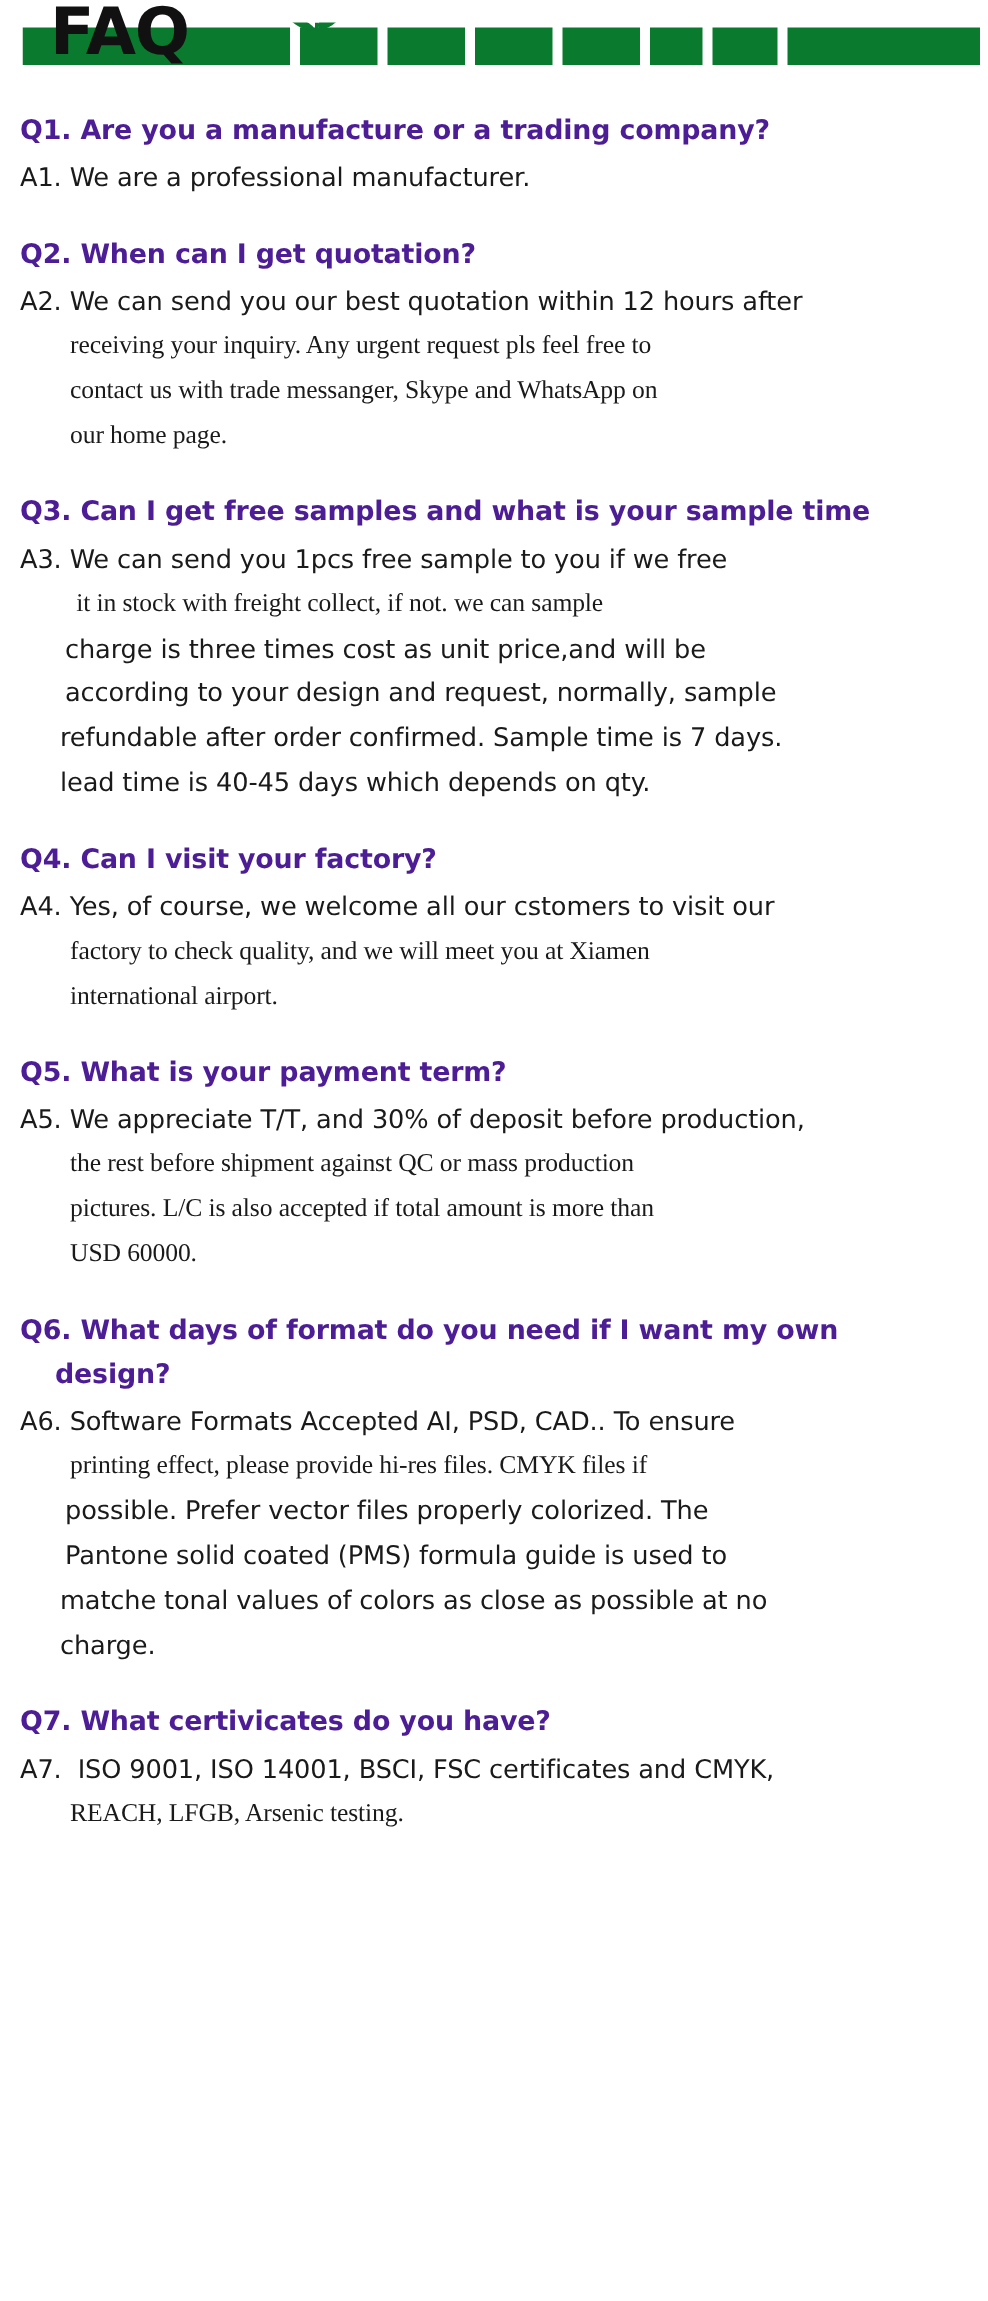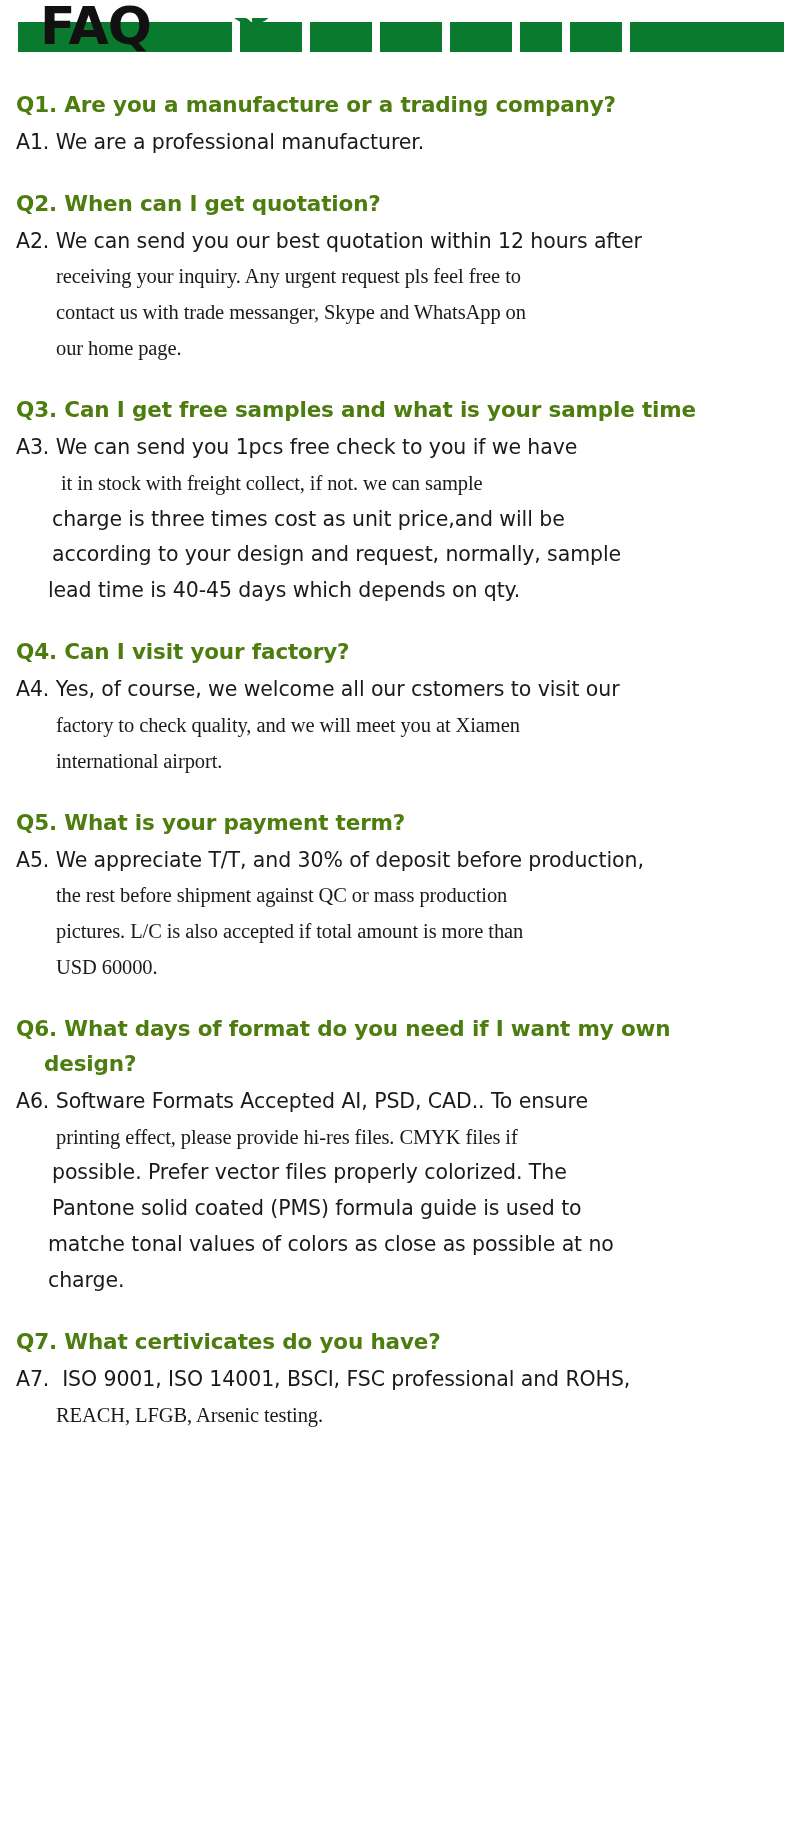--- a/index.html
+++ b/index.html
@@ -52,21 +52,21 @@
   
   .qa-list {
     padding: 0 10px 0 8px;
   }
   .qa {
     margin: 0 0 26px 0;
   }
   .q {
     font-size: 21.5px;
     font-weight: 700;
-    color: #4d7c0f;
+    color: #4c1d95;
     line-height: 1.62;
     margin: 0 0 2px 0;
     letter-spacing: -0.15px;
   }
   .q .cont {
     display: block;
     padding-left: 28px;
   }
   .a {
     font-size: 20.5px;
@@ -130,24 +130,25 @@
         <span class="line ind1">our home page.</span>
       </div>
     </div>
 
     <div class="qa">
       <div class="q">
         <span>Q3.</span>
         <span>Can I get free samples and what is your sample time</span>
       </div>
       <div class="a">
-        <span class="line"><span>A3.</span> <span>We can send you 1pcs free check to you if we have</span></span>
+        <span class="line"><span>A3.</span> <span>We can send you 1pcs free sample to you if we free</span></span>
         <span class="line ind1"> it in stock with freight collect, if not. we can sample</span>
         <span class="line ind2">charge is three times cost as unit price,and will be</span>
         <span class="line ind2">according to your design and request, normally, sample</span>
+        <span class="line ind3">refundable after order confirmed. Sample time is 7 days.</span>
         <span class="line ind3">lead time is 40-45 days which depends on qty.</span>
       </div>
     </div>
 
     <div class="qa">
       <div class="q">
         <span>Q4.</span>
         <span>Can I visit your factory?</span>
       </div>
       <div class="a">
@@ -185,19 +186,19 @@
         <span class="line ind3">charge.</span>
       </div>
     </div>
 
     <div class="qa">
       <div class="q">
         <span>Q7.</span>
         <span>What certivicates do you have?</span>
       </div>
       <div class="a">
-        <span class="line"><span>A7.</span> <span> ISO 9001, ISO 14001, BSCI, FSC professional and ROHS,</span></span>
+        <span class="line"><span>A7.</span> <span> ISO 9001, ISO 14001, BSCI, FSC certificates and CMYK,</span></span>
         <span class="line ind1">REACH, LFGB, Arsenic testing.</span>
       </div>
     </div>
 
   </div>
 </div>
 
 </body></html>

